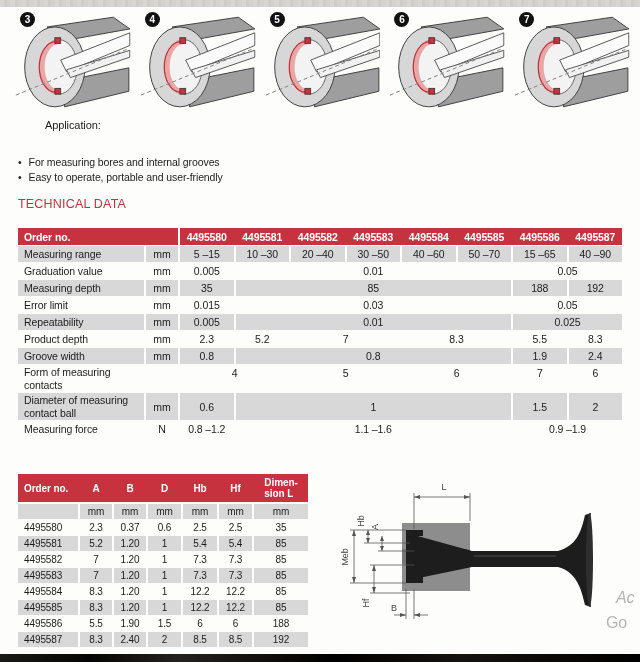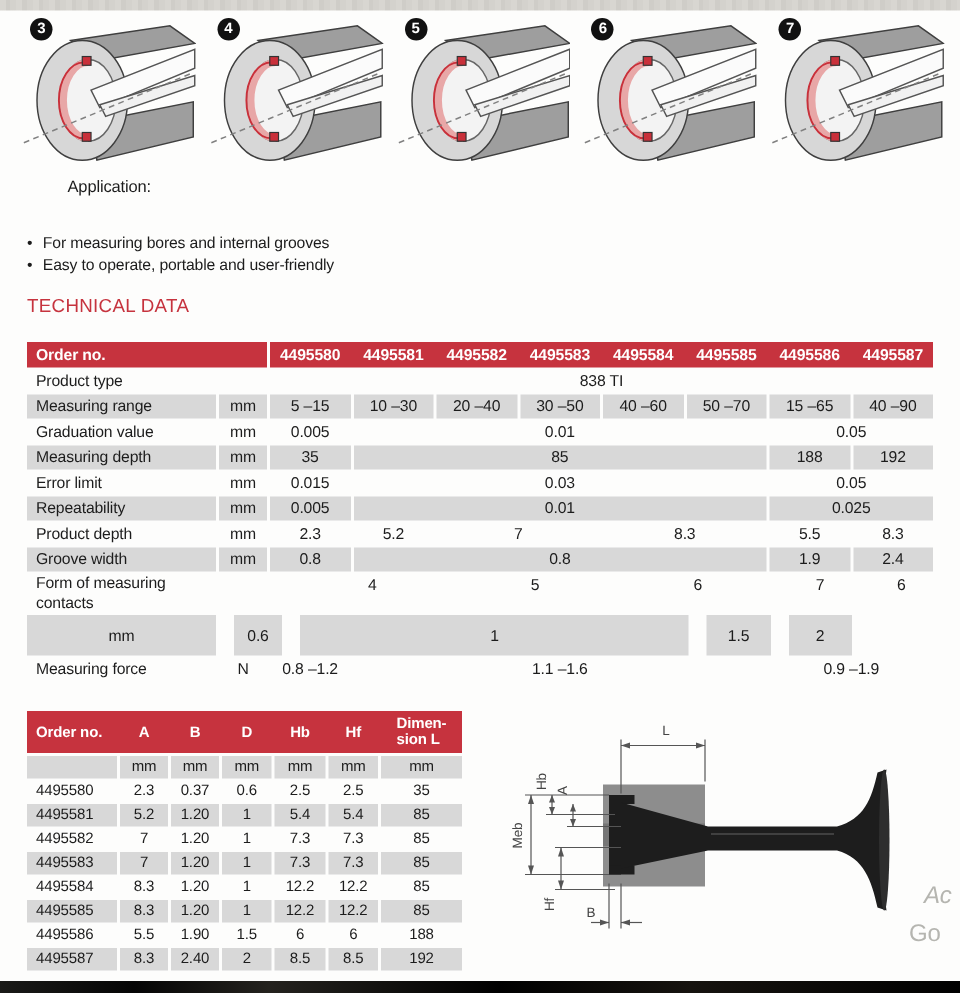--- a/index.html
+++ b/index.html
@@ -27,21 +27,21 @@
   .trow{display:grid;grid-template-columns:126px 32px repeat(8,1fr);column-gap:2px;
         margin-bottom:1px;min-height:16px;}
   .cell{display:flex;align-items:center;justify-content:center;line-height:12px;}
   .lab{justify-content:flex-start;padding-left:6px;}
   .g .cell{background:var(--rowgray,#d8d8d8);}
   .th{min-height:17px;}
   .th .lab{background:var(--red,#c6333e);color:#fff;font-weight:bold;}
   .redwrap{display:grid;grid-template-columns:repeat(8,1fr);column-gap:2px;
            background:var(--red,#c6333e);color:#fff;font-weight:bold;}
   .redwrap .cell{background:transparent;}
-  .h2{min-height:27px;gap:12px;}
+  .h2{min-height:27px;}
   .vtop{align-items:flex-start;padding-top:2px;}
   .lab.wrap{line-height:12.5px;align-items:flex-start;padding-top:1px;}
   
   .dtable{position:absolute;left:18px;top:474px;width:290px;font-size:10px;}
   .drow{display:grid;grid-template-columns:60px 32px 32px 33px 34px 33px 54px;column-gap:2px;
         margin-bottom:1px;min-height:15px;}
   .drow .cell{line-height:11px;}
   .dhead{background:var(--red,#c6333e);color:#fff;font-weight:bold;min-height:28px;margin-bottom:2px;}
   .dhead .cell{background:transparent;}
   .preline{white-space:pre-line;text-align:left;}
@@ -143,25 +143,20 @@
         <div class="cell">4495581</div>
         <div class="cell">4495582</div>
         <div class="cell">4495583</div>
         <div class="cell">4495584</div>
         <div class="cell">4495585</div>
         <div class="cell">4495586</div>
         <div class="cell">4495587</div>
       </div>
     </div>
 
-    <div class="trow">
-      <div class="cell lab">Product type</div>
-      <div class="cell"></div>
-      <div class="cell" style="grid-column:span 8">838 TI</div>
-    </div>
 
     <div class="trow g">
       <div class="cell lab">Measuring range</div>
       <div class="cell">mm</div>
       <div class="cell">5 –15</div>
       <div class="cell">10 –30</div>
       <div class="cell">20 –40</div>
       <div class="cell">30 –50</div>
       <div class="cell">40 –60</div>
       <div class="cell">50 –70</div>
@@ -226,20 +221,21 @@
       <div class="cell lab wrap">Form of measuring contacts</div>
       <div class="cell"></div>
       <div class="cell vtop" style="grid-column:span 2">4</div>
       <div class="cell vtop" style="grid-column:span 2">5</div>
       <div class="cell vtop" style="grid-column:span 2">6</div>
       <div class="cell vtop">7</div>
       <div class="cell vtop">6</div>
     </div>
 
     <div class="trow g h2">
+      <div class="cell lab wrap">Diameter of measuring contact ball</div>
       <div class="cell">mm</div>
       <div class="cell">0.6</div>
       <div class="cell" style="grid-column:span 5">1</div>
       <div class="cell">1.5</div>
       <div class="cell">2</div>
     </div>
 
     <div class="trow">
       <div class="cell lab">Measuring force</div>
       <div class="cell">N</div>

